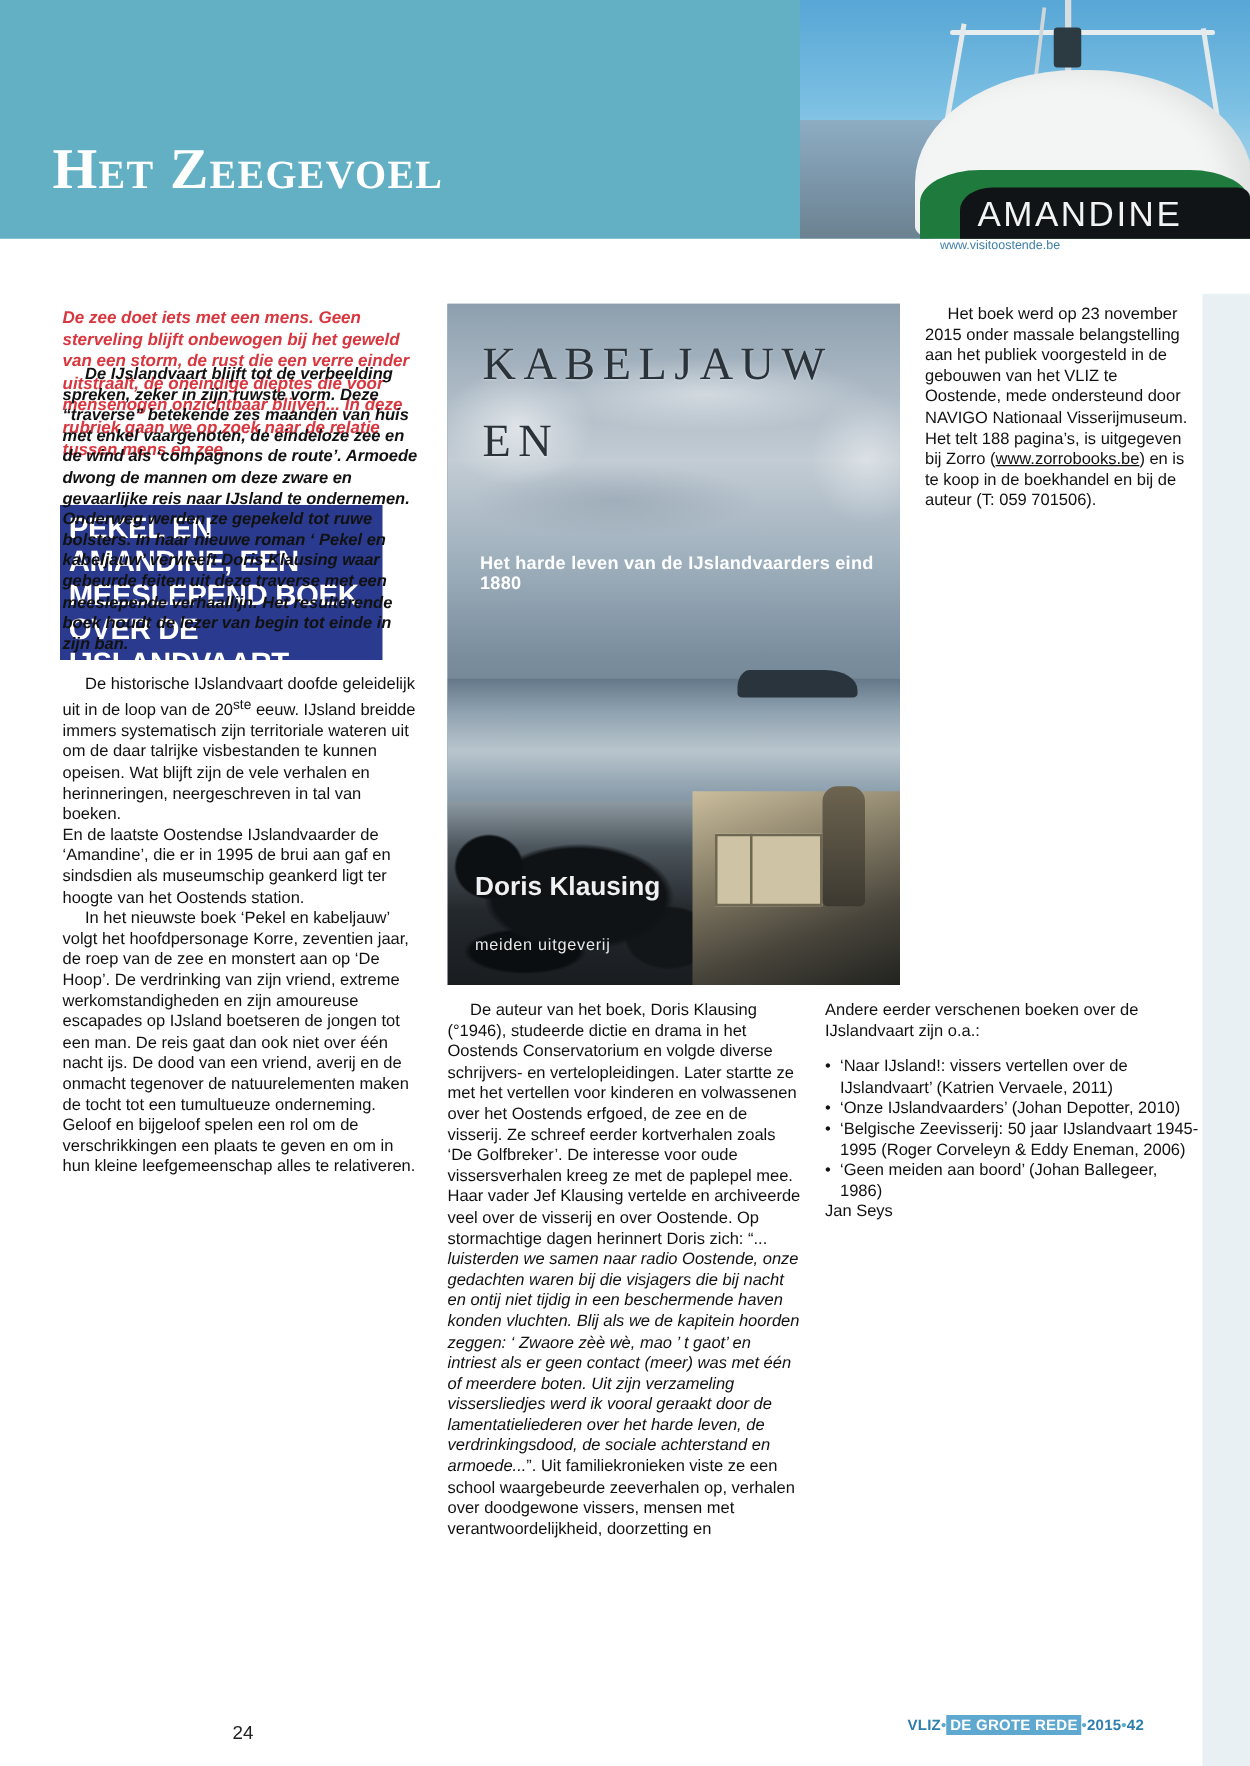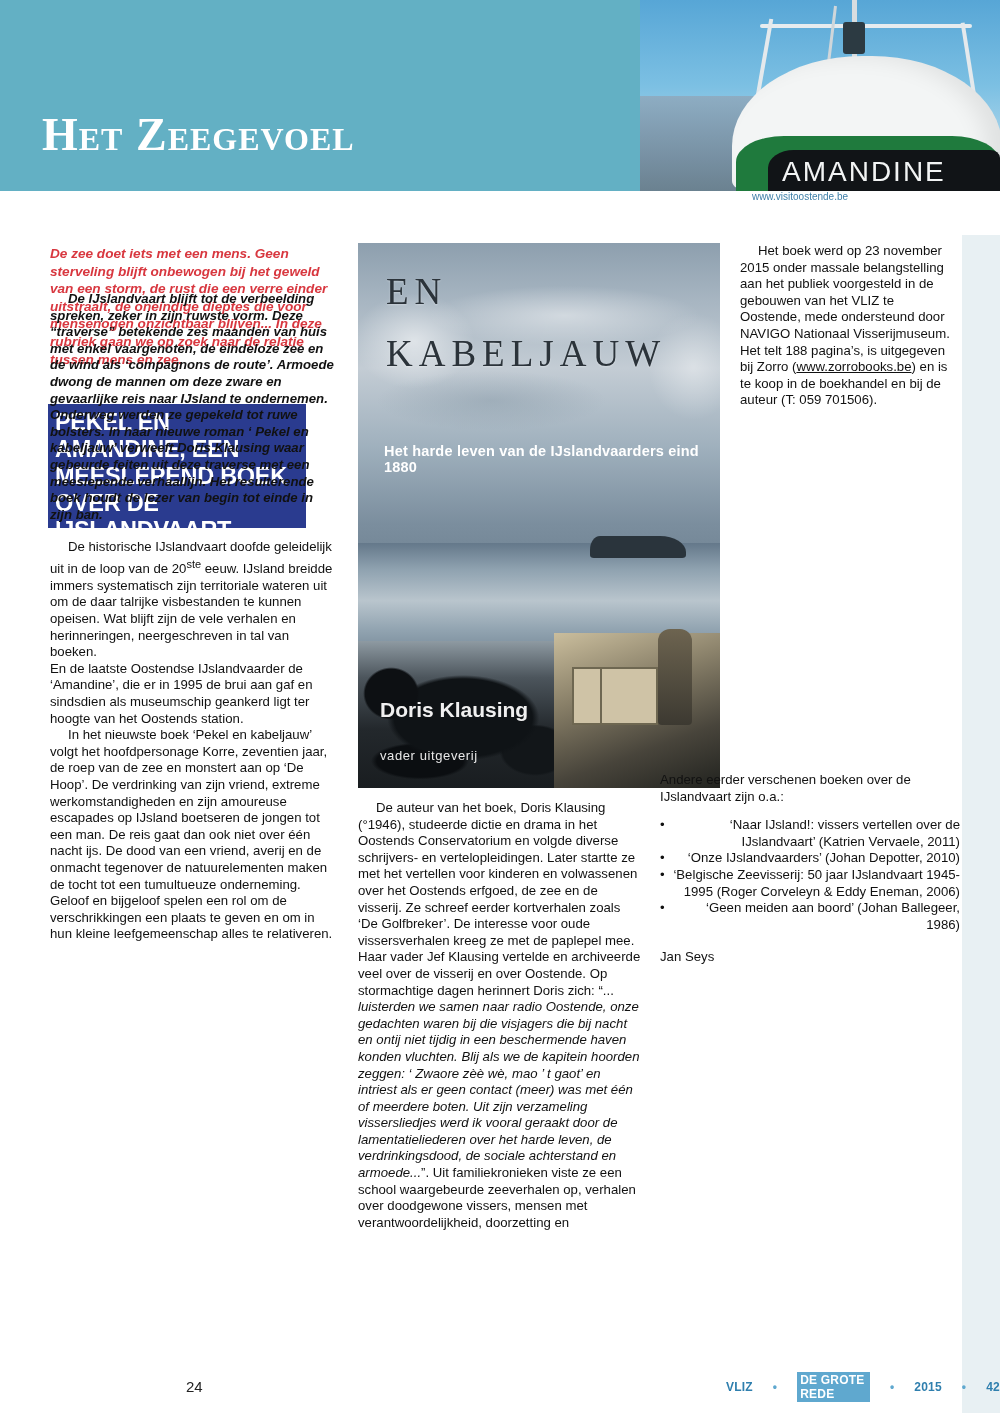--- a/index.html
+++ b/index.html
@@ -137,21 +137,21 @@
   
   .col {
     position: absolute;
     font-size: 13.2px;
     line-height: 16.6px;
     text-align: left;
   }
   .col-left  { left: 50px;  top: 243px; width: 288px; }
   .col-mid   { left: 358px; top: 800px; width: 284px; }
   .col-right-top { left: 740px; top: 243px; width: 216px; }
-  .col-right-bot { left: 660px; top: 772px; width: 300px; }
+  .col-right-bot { left: 660px; top: 800px; width: 300px; }
 
   .intro {
     position: absolute;
     left: 50px; top: 245px; width: 292px;
     color: #d8373f;
     font-style: italic;
     font-weight: bold;
     font-size: 13.6px;
     line-height: 17.6px;
     font-family: "Liberation Sans", sans-serif;
@@ -277,24 +277,23 @@
     position: absolute;
     left: 22px; top: 505px;
     color: #e8e8e8;
     font-family: "Liberation Sans", sans-serif;
     font-size: 13px;
     letter-spacing: .6px;
   }
 
   
   ul.booklist {
-    margin: 12px 0 16px 0;
+    margin: 12px 0 0 0;
     padding: 0;
     list-style: none;
-    text-align: right;
   }
   ul.booklist li {
     position: relative;
     padding-left: 12px;
     margin-bottom: 0px;
   }
   ul.booklist li::before {
     content: "•";
     position: absolute;
     left: 0; top: 0;
@@ -312,21 +311,21 @@
   .footer-meta {
     position: absolute;
     left: 726px; top: 1372px;
     font-family: "Liberation Sans", sans-serif;
     font-size: 12px;
     color: #2f7fae;
     font-weight: bold;
     letter-spacing: .2px;
     display: flex;
     align-items: center;
-    gap: 20px;
+    gap: 0;
   }
   .footer-meta .hl {
     background: #5fa8cf;
     color: #ffffff;
     padding: 1px 3px;
   }
   .footer-meta .dot { color: #5fa8cf; }
 
   a.inline-link { color: #111; text-decoration: underline; }
 </style>
@@ -381,26 +380,26 @@
   <div class="cover-rock"></div>
   <div class="cover-lower"></div>
   <div class="cover-rocks2"></div>
   <div class="cover-boatimg"></div>
   <div class="cover-boat-pane">
       <b></b>
     </div>
   <div class="cover-boat-fig"></div>
 
   <div class="cover-title">
+    <div>KABELJAUW</div>
     <div>EN</div>
-    <div>KABELJAUW</div>
   </div>
   <div class="cover-sub">Het harde leven van de IJslandvaarders eind 1880</div>
   <div class="cover-author">Doris Klausing</div>
-  <div class="cover-pub">vader uitgeverij</div>
+  <div class="cover-pub">meiden uitgeverij</div>
 </div>
 
 <div class="col col-mid">
   <p class="para">
     <span>De auteur van het boek, Doris Klausing (°1946), studeerde dictie en drama in het Oostends Conservatorium en volgde diverse schrijvers- en verteloplei­dingen. Later startte ze met het vertellen voor kinderen en volwassenen over het Oostends erfgoed, de zee en de visserij. Ze schreef eerder kortverhalen zoals ‘De Golfbreker’. De interesse voor oude vissersverhalen kreeg ze met de paplepel mee. Haar vader Jef Klausing vertelde en archiveerde veel over de visserij en over Oostende. Op stormachtige dagen herinnert Doris zich: “...</span>
     <span class="ital" style="font-style:italic;">luisterden we samen naar radio Oostende, onze gedachten waren bij die visjagers die bij nacht en ontij niet tijdig in een beschermende haven konden vluchten. Blij als we de kapitein hoorden zeggen: ‘ Zwaore zèè wè, mao ’ t gaot’ en intriest als er geen contact (meer) was met één of meerdere boten. Uit zijn verzameling vissersliedjes werd ik vooral geraakt door de lamentatieliederen over het harde leven, de verdrinkingsdood, de sociale achterstand en armoede...</span><span>”. Uit familiekronieken viste ze een school waargebeurde zeeverhalen op, verhalen over doodgewone vissers, mensen met verantwoordelijkheid, doorzetting en</span>
   </p>
 </div>
 
 <div class="col col-right-top">

